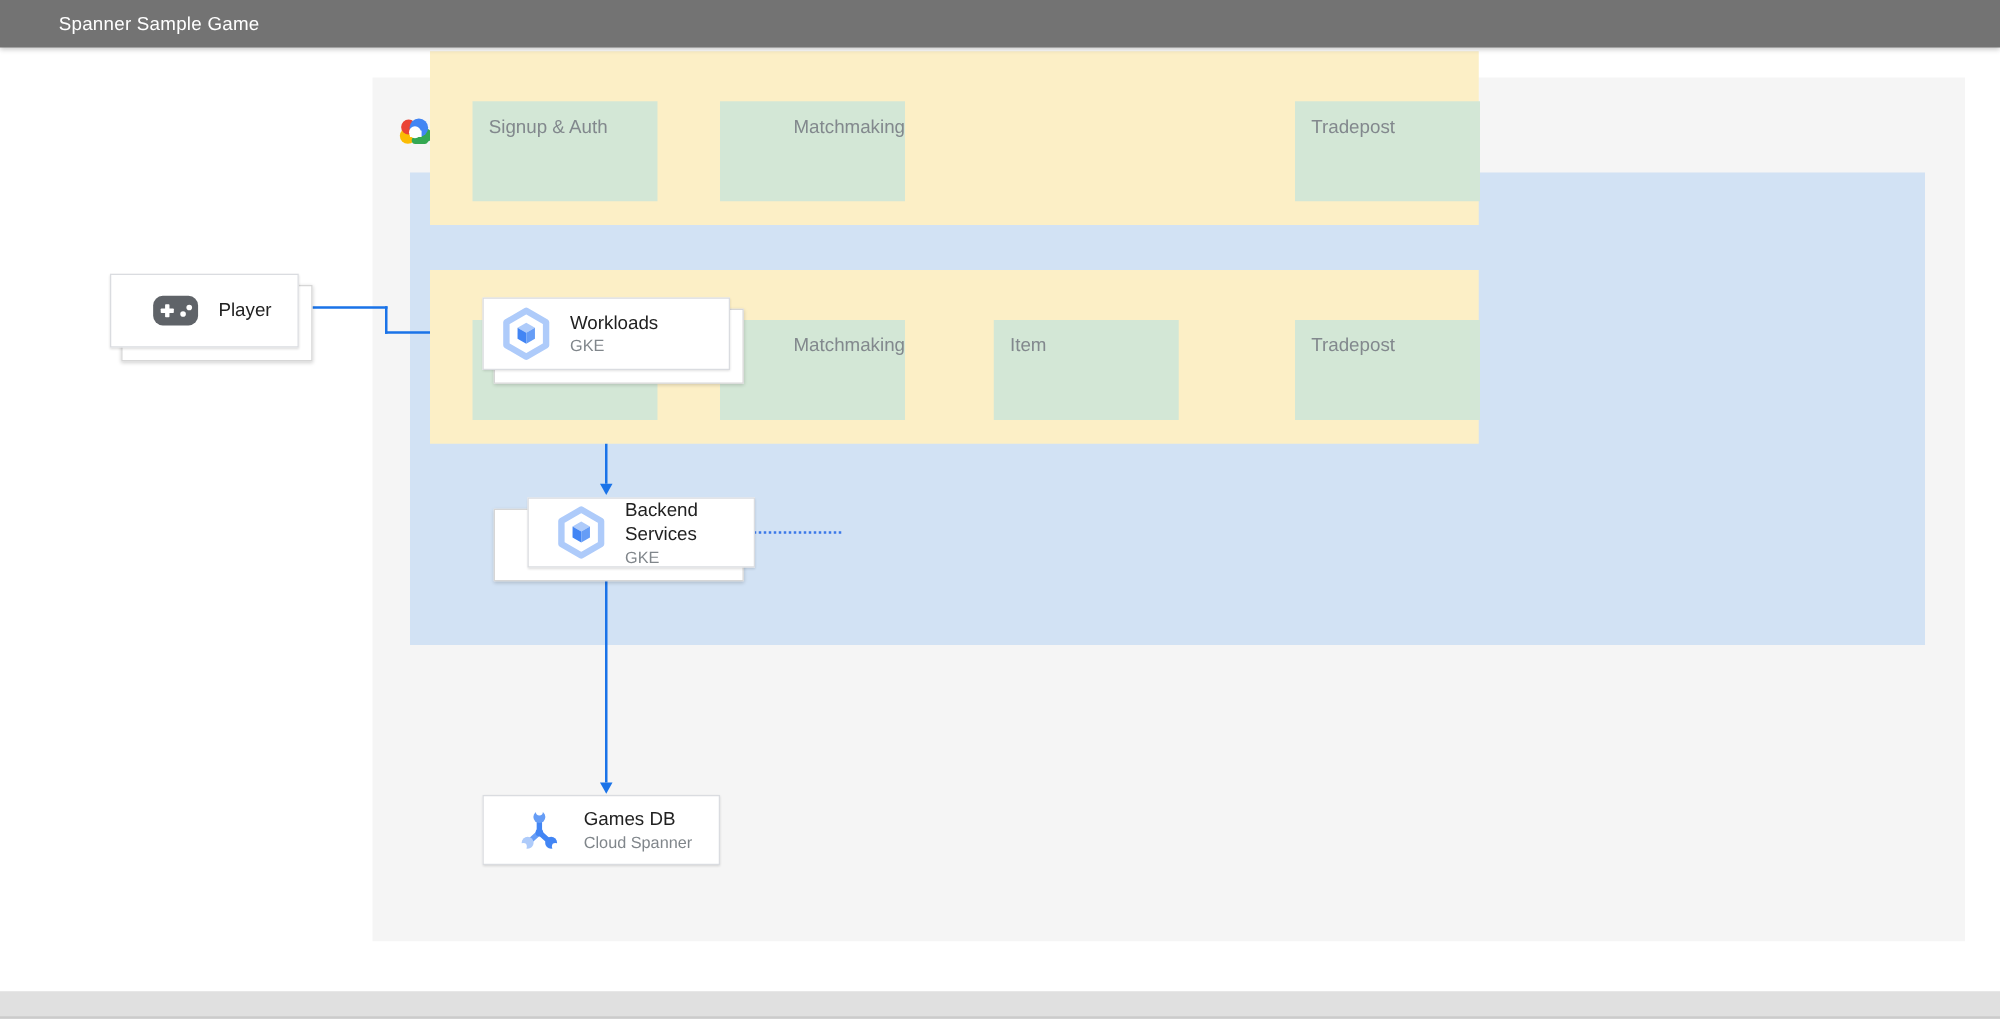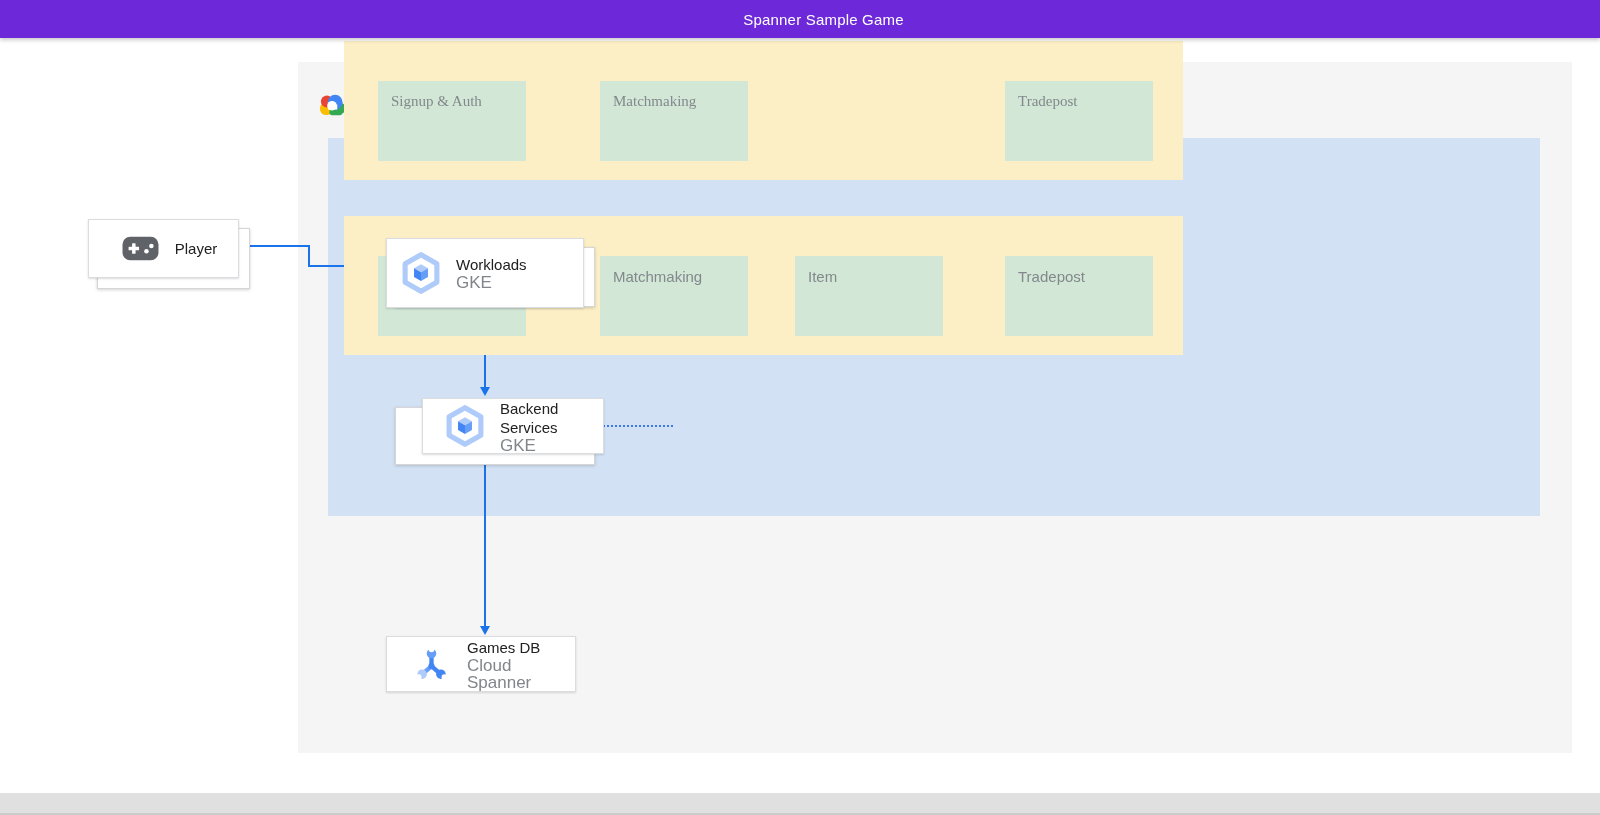--- a/index.html
+++ b/index.html
@@ -4,62 +4,62 @@
 <style>
   html,body{margin:0;padding:0;}
   body{
     width:1600px;height:815px;position:relative;overflow:hidden;
     background:#ffffff;font-family:"Liberation Sans","DejaVu Sans",sans-serif;
     -webkit-font-smoothing:antialiased;
   }
   
   .header{
     position:absolute;left:0;top:0;width:1600px;height:38px;
-    background:#6d28d9;box-shadow:0 2px 4px rgba(0,0,0,.22);z-index:10;
-    display:flex;align-items:center;justify-content:center;
+    background:#737373;box-shadow:0 2px 4px rgba(0,0,0,.22);z-index:10;
+    display:flex;align-items:center;
   }
   .header .title{color:#ffffff;font-size:15px;font-weight:500;margin-left:47px;letter-spacing:.2px;}
   
   .canvas{position:absolute;left:298px;top:62px;width:1274px;height:691px;background:#f5f5f5;z-index:1;}
   
   .gc-logo{position:absolute;left:318px;top:92px;display:flex;align-items:center;z-index:2;}
   .gc-logo svg{display:block;}
   .gc-text{margin-left:11px;font-size:21px;color:#5f6368;letter-spacing:.2px;}
   .gc-text .primary{font-weight:500;color:#5f6368;}
   .gc-text .secondary{font-weight:400;color:#74787d;margin-left:5px;}
   
   .gke-panel{position:absolute;left:328px;top:138px;width:1212px;height:378px;background:#d2e2f4;z-index:2;}
   .gke-label{position:absolute;left:18px;top:11px;font-size:14px;color:#8a9096;}
   
   .svc-group{position:absolute;left:344px;width:839px;height:139px;background:#fcefc6;z-index:3;}
-  .svc-group.row1{top:41px;font-family:Liberation Serif, serif;}
+  .svc-group.row1{top:41px;}
   .svc-group.row2{top:216px;}
   .svc-box{
     position:absolute;top:40px;width:148px;height:80px;background:#d3e7d6;
     font-size:15px;color:#82888d;box-sizing:border-box;padding:12px 0 0 13px;
   }
-  .svc-box.c1{left:34px;} .svc-box.c2{left:256px;} .svc-box.c3{left:451px;} .svc-box.c4{left:661px;}
+  .svc-box.c1{left:34px;} .svc-box.c2{left:232px;text-align:right;} .svc-box.c3{left:451px;} .svc-box.c4{left:692px;}
   
   .card-shadow{
     position:absolute;background:#ffffff;border:1px solid #d6d6d6;
     box-shadow:0 1px 3px rgba(0,0,0,.18);z-index:3;
   }
   .card{
     position:absolute;background:#ffffff;border:1px solid #dadce0;
     box-shadow:0 1px 2px rgba(0,0,0,.14);z-index:4;
     display:flex;align-items:center;box-sizing:border-box;
   }
   .card .icon-wrap{flex:0 0 auto;display:flex;align-items:center;justify-content:center;}
   .card .txt{display:flex;flex-direction:column;justify-content:center;}
   .card .label{font-size:15px;color:#212121;line-height:19px;}
-  .card .sublabel{font-size:17px;color:#80868b;line-height:17px;}
+  .card .sublabel{font-size:13px;color:#80868b;line-height:17px;}
   #player-card{left:88px;top:219px;width:151px;height:59px;padding-left:12px;justify-content:center;}
   #player-card .txt{margin-left:16px;}
   #player-shadow{left:97px;top:228px;width:151px;height:59px;}
-  #workloads-card{left:386px;top:238px;width:198px;height:70px;padding-left:12px;}
+  #workloads-card{left:386px;top:238px;width:198px;height:58px;padding-left:12px;}
   #workloads-shadow{left:395px;top:247px;width:198px;height:58px;}
   #backend-card{left:386px;top:398px;width:182px;height:56px;padding-left:20px;margin-left:36px;}
   #backend-shadow{left:395px;top:407px;width:198px;height:56px;}
   #gamesdb-card{left:386px;top:636px;width:190px;height:56px;padding-left:26px;}
   #workloads-card .txt,#backend-card .txt{margin-left:13px;}
   #gamesdb-card .txt{margin-left:17px;}
   
   .seg{position:absolute;background:#1a73e8;z-index:2;}
   .dotted-h{position:absolute;height:0;border-top:2px dotted #3b78e8;z-index:2;}
   .dotted-v{position:absolute;width:0;border-left:2px dotted #3b78e8;z-index:2;}

